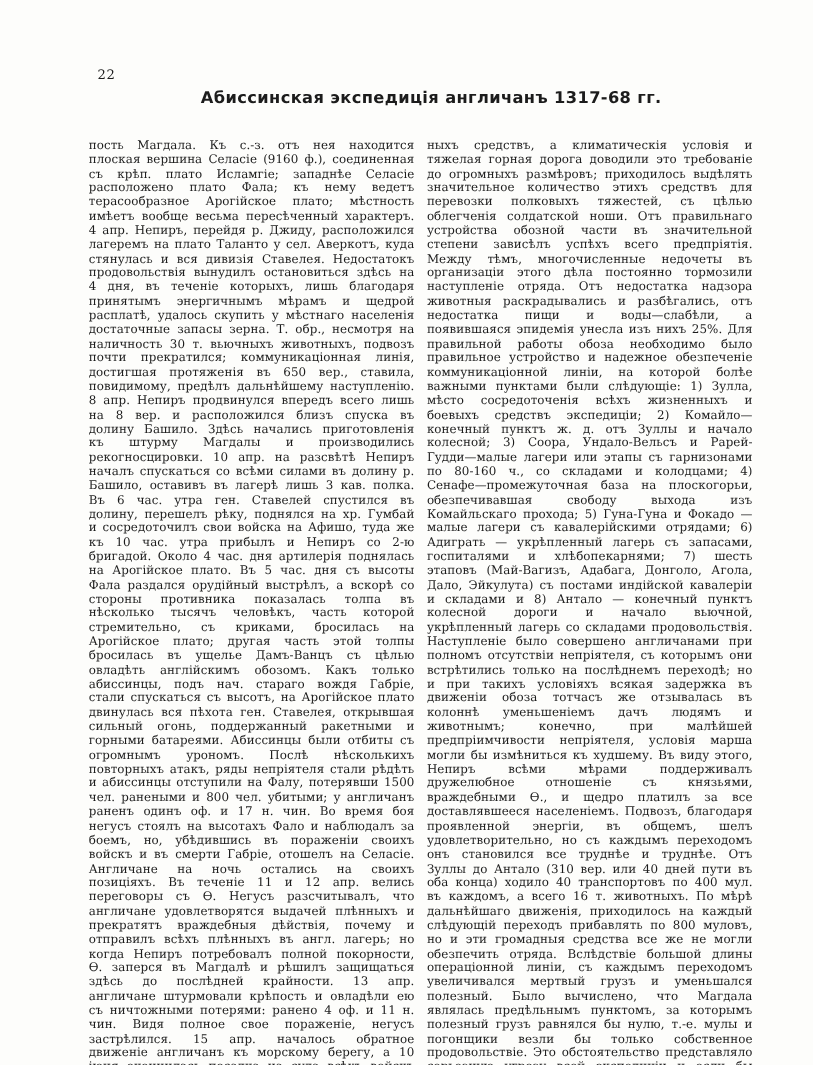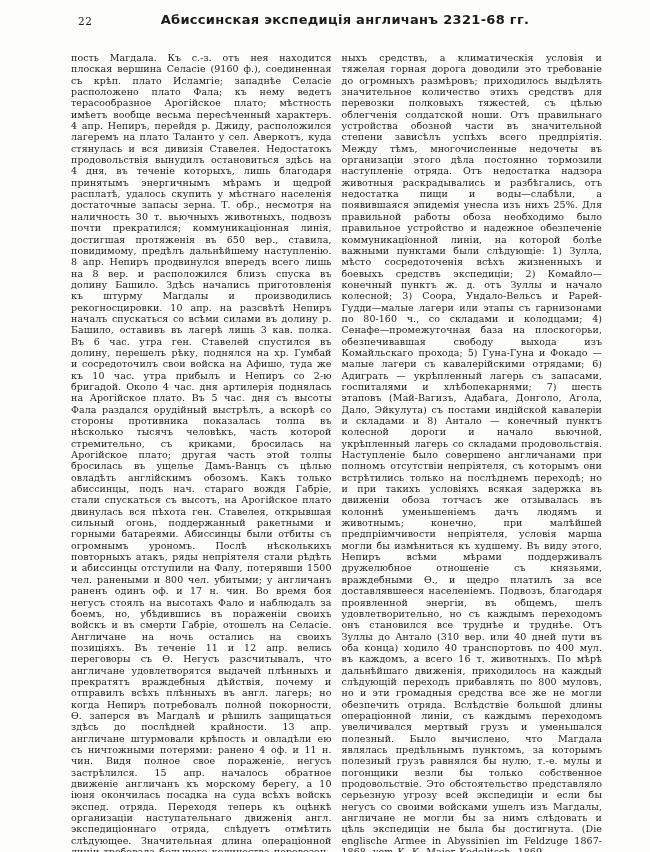--- a/index.html
+++ b/index.html
@@ -12,22 +12,23 @@
     width: 650px;
     height: 852px;
     margin: 0 auto;
     background: #fdfdfb;
     color: #1c1c1c;
     overflow: hidden;
     box-sizing: border-box;
   }
   .page-header {
     position: relative;
-    padding-top: 12px;
+    padding-top: 32px;
     height: 28px;
+    margin-top: 39px;
   }
   .page-number {
     position: absolute;
     left: 78px;
     top: 15px;
     font-family: "DejaVu Serif", serif;
     font-size: 10.5px;
     letter-spacing: 0.5px;
   }
   .page-title {
@@ -54,19 +55,19 @@
   }
   .col .it {
   }
 </style>
 </head>
 <body>
 
 <div class="page">
   <div class="page-header">
     <span class="page-number">22</span>
-    <div class="page-title">Абиссинская экспедиція англичанъ 2321-68 гг.</div>
+    <div class="page-title">Абиссинская экспедиція англичанъ 1317-68 гг.</div>
   </div>
   <div class="columns">
     <div class="col"><span>пость Магдала. Къ с.-з. отъ нея находится плоская вершина Селасіе (9160 ф.), соединенная съ крѣп. плато Исламгіе; западнѣе Селасіе расположено плато Фала; къ нему ведетъ терасообразное Арогійское плато; мѣстность имѣетъ вообще весьма пересѣченный характеръ. 4 апр. Непиръ, перейдя р. Джиду, расположился лагеремъ на плато Таланто у сел. Аверкотъ, куда стянулась и вся дивизія Ставелея. Недостатокъ продовольствія вынудилъ остановиться здѣсь на 4 дня, въ теченіе которыхъ, лишь благодаря принятымъ энергичнымъ мѣрамъ и щедрой расплатѣ, удалось скупить у мѣстнаго населенія достаточные запасы зерна. Т. обр., несмотря на наличность 30 т. вьючныхъ животныхъ, подвозъ почти прекратился; коммуникаціонная линія, достигшая протяженія въ 650 вер., ставила, повидимому, предѣлъ дальнѣйшему наступленію. 8 апр. Непиръ продвинулся впередъ всего лишь на 8 вер. и расположился близъ спуска въ долину Башило. Здѣсь начались приготовленія къ штурму Магдалы и производились рекогносцировки. 10 апр. на разсвѣтѣ Непиръ началъ спускаться со всѣми силами въ долину р. Башило, оставивъ въ лагерѣ лишь 3 кав. полка. Въ 6 час. утра ген. Ставелей спустился въ долину, перешелъ рѣку, поднялся на хр. Гумбай и сосредоточилъ свои войска на Афишо, туда же къ 10 час. утра прибылъ и Непиръ со 2-ю бригадой. Около 4 час. дня артилерія поднялась на Арогійское плато. Въ 5 час. дня съ высоты Фала раздался орудійный выстрѣлъ, а вскорѣ со стороны противника показалась толпа въ нѣсколько тысячъ человѣкъ, часть которой стремительно, съ криками, бросилась на Арогійское плато; другая часть этой толпы бросилась въ ущелье Дамъ-Ванцъ съ цѣлью овладѣть англійскимъ обозомъ. Какъ только абиссинцы, подъ нач. стараго вождя Габріе, стали спускаться съ высотъ, на Арогійское плато двинулась вся пѣхота ген. Ставелея, открывшая сильный огонь, поддержанный ракетными и горными батареями. Абиссинцы были отбиты съ огромнымъ урономъ. Послѣ нѣсколькихъ повторныхъ атакъ, ряды непріятеля стали рѣдѣть и абиссинцы отступили на Фалу, потерявши 1500 чел. ранеными и 800 чел. убитыми; у англичанъ раненъ одинъ оф. и 17 н. чин. Во время боя негусъ стоялъ на высотахъ Фало и наблюдалъ за боемъ, но, убѣдившись въ пораженіи своихъ войскъ и въ смерти Габріе, отошелъ на Селасіе. Англичане на ночь остались на своихъ позиціяхъ. Въ теченіе 11 и 12 апр. велись переговоры съ Ѳ. Негусъ разсчитывалъ, что англичане удовлетворятся выдачей плѣнныхъ и прекратятъ враждебныя дѣйствія, почему и отправилъ всѣхъ плѣнныхъ въ англ. лагерь; но когда Непиръ потребовалъ полной покорности, Ѳ. заперся въ Магдалѣ и рѣшилъ защищаться здѣсь до послѣдней крайности. 13 апр. англичане штурмовали крѣпость и овладѣли ею съ ничтожными потерями: ранено 4 оф. и 11 н. чин. Видя полное свое пораженіе, негусъ застрѣлился. 15 апр. началось обратное движеніе англичанъ къ морскому берегу, а 10 іюня окончилась посадка на суда всѣхъ войскъ экспед. отряда. Переходя теперь къ </span><span class="it">оцѣнкѣ</span><span> организаціи наступательнаго движенія англ. экспедиціоннаго отряда, слѣдуетъ отмѣтить слѣдующее. Значительная длина операціонной линіи требовала большого количества перевозоч-</span></div>
     <div class="col"><span>ныхъ средствъ, а климатическія условія и тяжелая горная дорога доводили это требованіе до огромныхъ размѣровъ; приходилось выдѣлять значительное количество этихъ средствъ для перевозки полковыхъ тяжестей, съ цѣлью облегченія солдатской ноши. Отъ правильнаго устройства обозной части въ значительной степени зависѣлъ успѣхъ всего предпріятія. Между тѣмъ, многочисленные недочеты въ организаціи этого дѣла постоянно тормозили наступленіе отряда. Отъ недостатка надзора животныя раскрадывались и разбѣгались, отъ недостатка пищи и воды—слабѣли, а появившаяся эпидемія унесла изъ нихъ 25%. Для правильной работы обоза необходимо было правильное устройство и надежное обезпеченіе </span><span class="it">коммуникаціонной линіи</span><span>, на которой болѣе важными пунктами были слѣдующіе: 1) Зулла, мѣсто сосредоточенія всѣхъ жизненныхъ и боевыхъ средствъ экспедиціи; 2) Комайло—конечный пунктъ ж. д. отъ Зуллы и начало колесной; 3) Соора, Ундало-Вельсъ и Рарей-Гудди—малые лагери или этапы съ гарнизонами по 80-160 ч., со складами и колодцами; 4) Сенафе—промежуточная база на плоскогорьи, обезпечивавшая свободу выхода изъ Комайльскаго прохода; 5) Гуна-Гуна и Фокадо — малые лагери съ кавалерійскими отрядами; 6) Адиграть — укрѣпленный лагерь съ запасами, госпиталями и хлѣбопекарнями; 7) шесть этаповъ (Май-Вагизъ, Адабага, Донголо, Агола, Дало, Эйкулута) съ постами индійской кавалеріи и складами и 8) Антало — конечный пунктъ колесной дороги и начало вьючной, укрѣпленный лагерь со складами продовольствія. Наступленіе было совершено англичанами при полномъ отсутствіи непріятеля, съ которымъ они встрѣтились только на послѣднемъ переходѣ; но и при такихъ условіяхъ всякая задержка въ движеніи обоза тотчасъ же отзывалась въ колоннѣ уменьшеніемъ дачъ людямъ и животнымъ; конечно, при малѣйшей предпріимчивости непріятеля, условія марша могли бы измѣниться къ худшему. Въ виду этого, Непиръ всѣми мѣрами поддерживалъ дружелюбное отношеніе съ князьями, враждебными Ѳ., и щедро платилъ за все доставлявшееся населеніемъ. </span><span class="it">Подвозъ</span><span>, благодаря проявленной энергіи, въ общемъ, шелъ удовлетворительно, но съ каждымъ переходомъ онъ становился все труднѣе и труднѣе. Отъ Зуллы до Антало (310 вер. или 40 дней пути въ оба конца) ходило 40 транспортовъ по 400 мул. въ каждомъ, а всего 16 т. животныхъ. По мѣрѣ дальнѣйшаго движенія, приходилось на каждый слѣдующій переходъ прибавлять по 800 муловъ, но и эти громадныя средства все же не могли обезпечить отряда. Вслѣдствіе большой длины операціонной линіи, съ каждымъ переходомъ увеличивался мертвый грузъ и уменьшался полезный. Было вычислено, что Магдала являлась предѣльнымъ пунктомъ, за которымъ полезный грузъ равнялся бы нулю, т.-е. мулы и погонщики везли бы только собственное продовольствіе. Это обстоятельство представляло серьезную угрозу всей экспедиціи и если бы негусъ со своими войсками ушелъ изъ Магдалы, англичане не могли бы за нимъ слѣдовать и цѣль экспедиціи не была бы достигнута. (Die englische Armee in Abyssinien im Feldzuge 1867-1868, vom K. K. Major </span><span class="it">Kodolitsch</span><span>, 1869. </span></div>
   </div>
 </div>
 
 </body></html>

